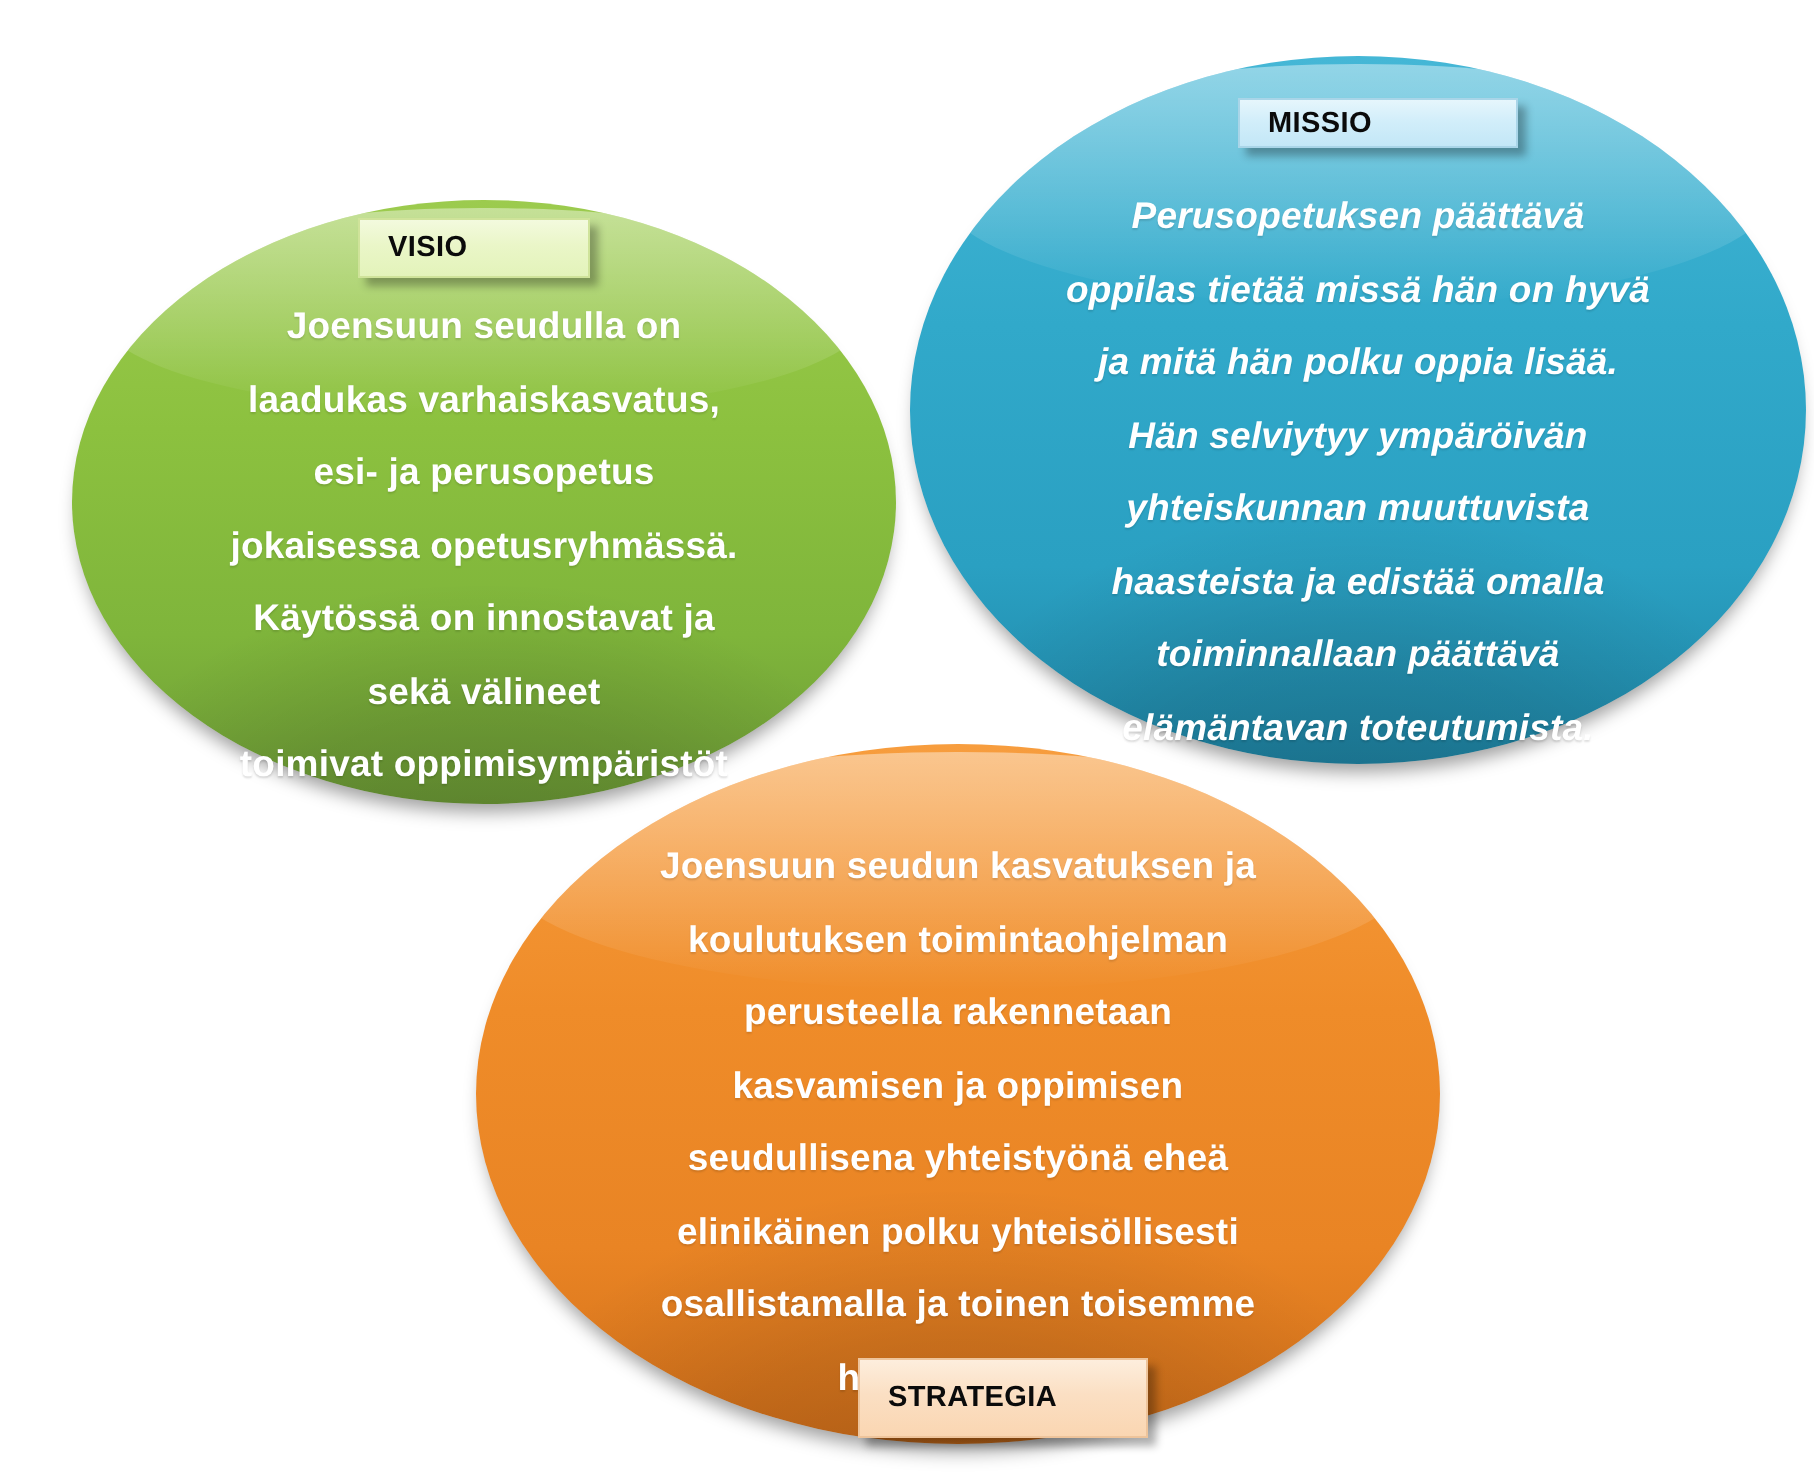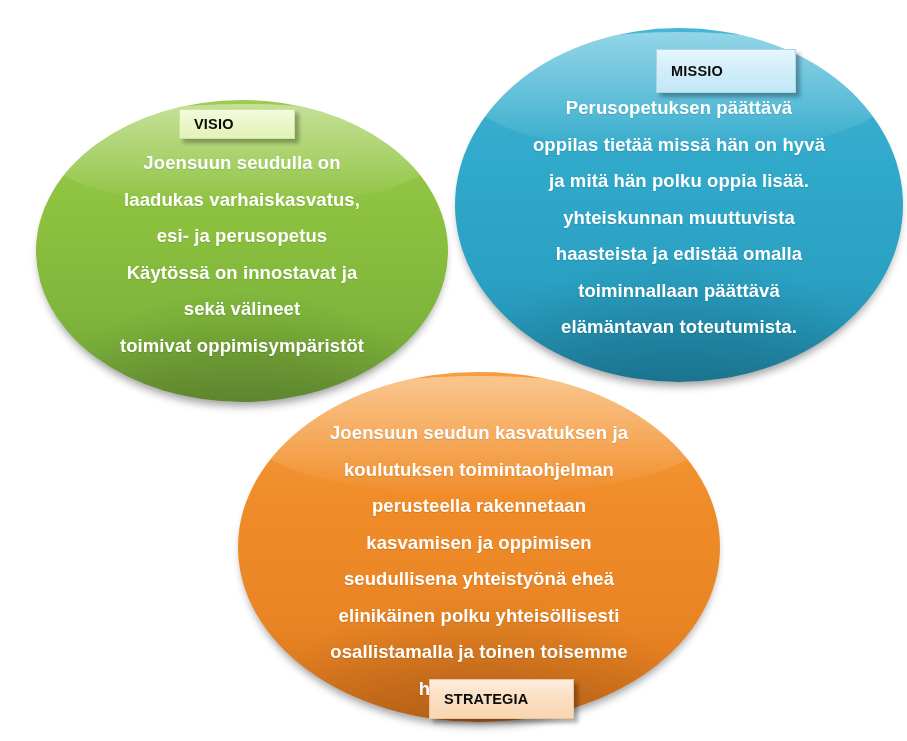--- a/index.html
+++ b/index.html
@@ -92,21 +92,21 @@
     color: #ffffff;
     font-weight: bold;
     letter-spacing: .1px;
     text-shadow: 0 1px 1px rgba(0,0,0,.12);
     z-index: 4;
     pointer-events: none;
   }
   .ellipse-text .line { display: block; }
 
   #text-vision   { top: 145px; font-size: 18.5px; line-height: 36.5px; width: 412px; left: 36px; }
-  #text-mission  { top: 90px;  font-size: 18.5px; line-height: 36.5px; width: 448px; left: 455px; }
+  #text-mission  { top: 90px;  font-size: 18.5px; line-height: 36.5px; width: 448px; left: 455px; font-style: italic; }
   #text-strategy { top: 415px; font-size: 18.5px; line-height: 36.5px; width: 482px; left: 238px; }
 
   
   .plaque {
     position: absolute;
     box-sizing: border-box;
     display: flex;
     align-items: center;
     padding-left: 14px;
     font-size: 14.5px;
@@ -117,24 +117,23 @@
     box-shadow: 4px 4px 4px rgba(0,0,0,.30);
   }
 
   #plaque-vision {
     left: 179px; top: 109px; width: 116px; height: 30px;
     background: linear-gradient(to bottom, #f3fade 0%, #eaf6c8 45%, #e3f3ba 100%);
     border: 1px solid #cfe39a;
     text-align: right;
   }
   #plaque-mission {
-    left: 619px; top: 49px;  width: 140px; height: 44px;
+    left: 619px; top: 49px;  width: 140px; height: 25px;
     background: linear-gradient(to bottom, #e6f6fc 0%, #d2eefa 45%, #c3e7f7 100%);
     border: 1px solid #a9d5e8;
-    margin-left: 37px;
   }
   #plaque-strategy {
     left: 429px; top: 679px; width: 145px; height: 40px;
     background: linear-gradient(to bottom, #fdeedd 0%, #fbdfc3 45%, #fad6b2 100%);
     border: 1px solid #eec49b;
   }
 </style>
 </head>
 <body>
 
@@ -152,30 +151,32 @@
 
   <div class="ellipse" id="ellipse-strategy">
     <div class="shadow"></div>
     <div class="body"></div>
   </div>
 
   <div class="ellipse-text" id="text-mission">
       <span class="line">Perusopetuksen päättävä</span>
       <span class="line">oppilas tietää missä hän on hyvä</span>
       <span class="line">ja mitä hän polku oppia lisää.</span>
+      <span class="line">Hän selviytyy ympäröivän</span>
       <span class="line">yhteiskunnan muuttuvista</span>
       <span class="line">haasteista ja edistää omalla</span>
       <span class="line">toiminnallaan päättävä</span>
       <span class="line">elämäntavan toteutumista.</span>
     </div>
 
   <div class="ellipse-text" id="text-vision">
       <span class="line">Joensuun seudulla on</span>
       <span class="line">laadukas varhaiskasvatus,</span>
       <span class="line">esi- ja perusopetus</span>
+      <span class="line">jokaisessa opetusryhmässä.</span>
       <span class="line">Käytössä on innostavat ja</span>
       <span class="line">sekä välineet</span>
       <span class="line">toimivat oppimisympäristöt</span>
     </div>
 
   <div class="ellipse-text" id="text-strategy">
       <span class="line">Joensuun seudun kasvatuksen ja</span>
       <span class="line">koulutuksen toimintaohjelman</span>
       <span class="line">perusteella rakennetaan</span>
       <span class="line">kasvamisen ja oppimisen</span>

